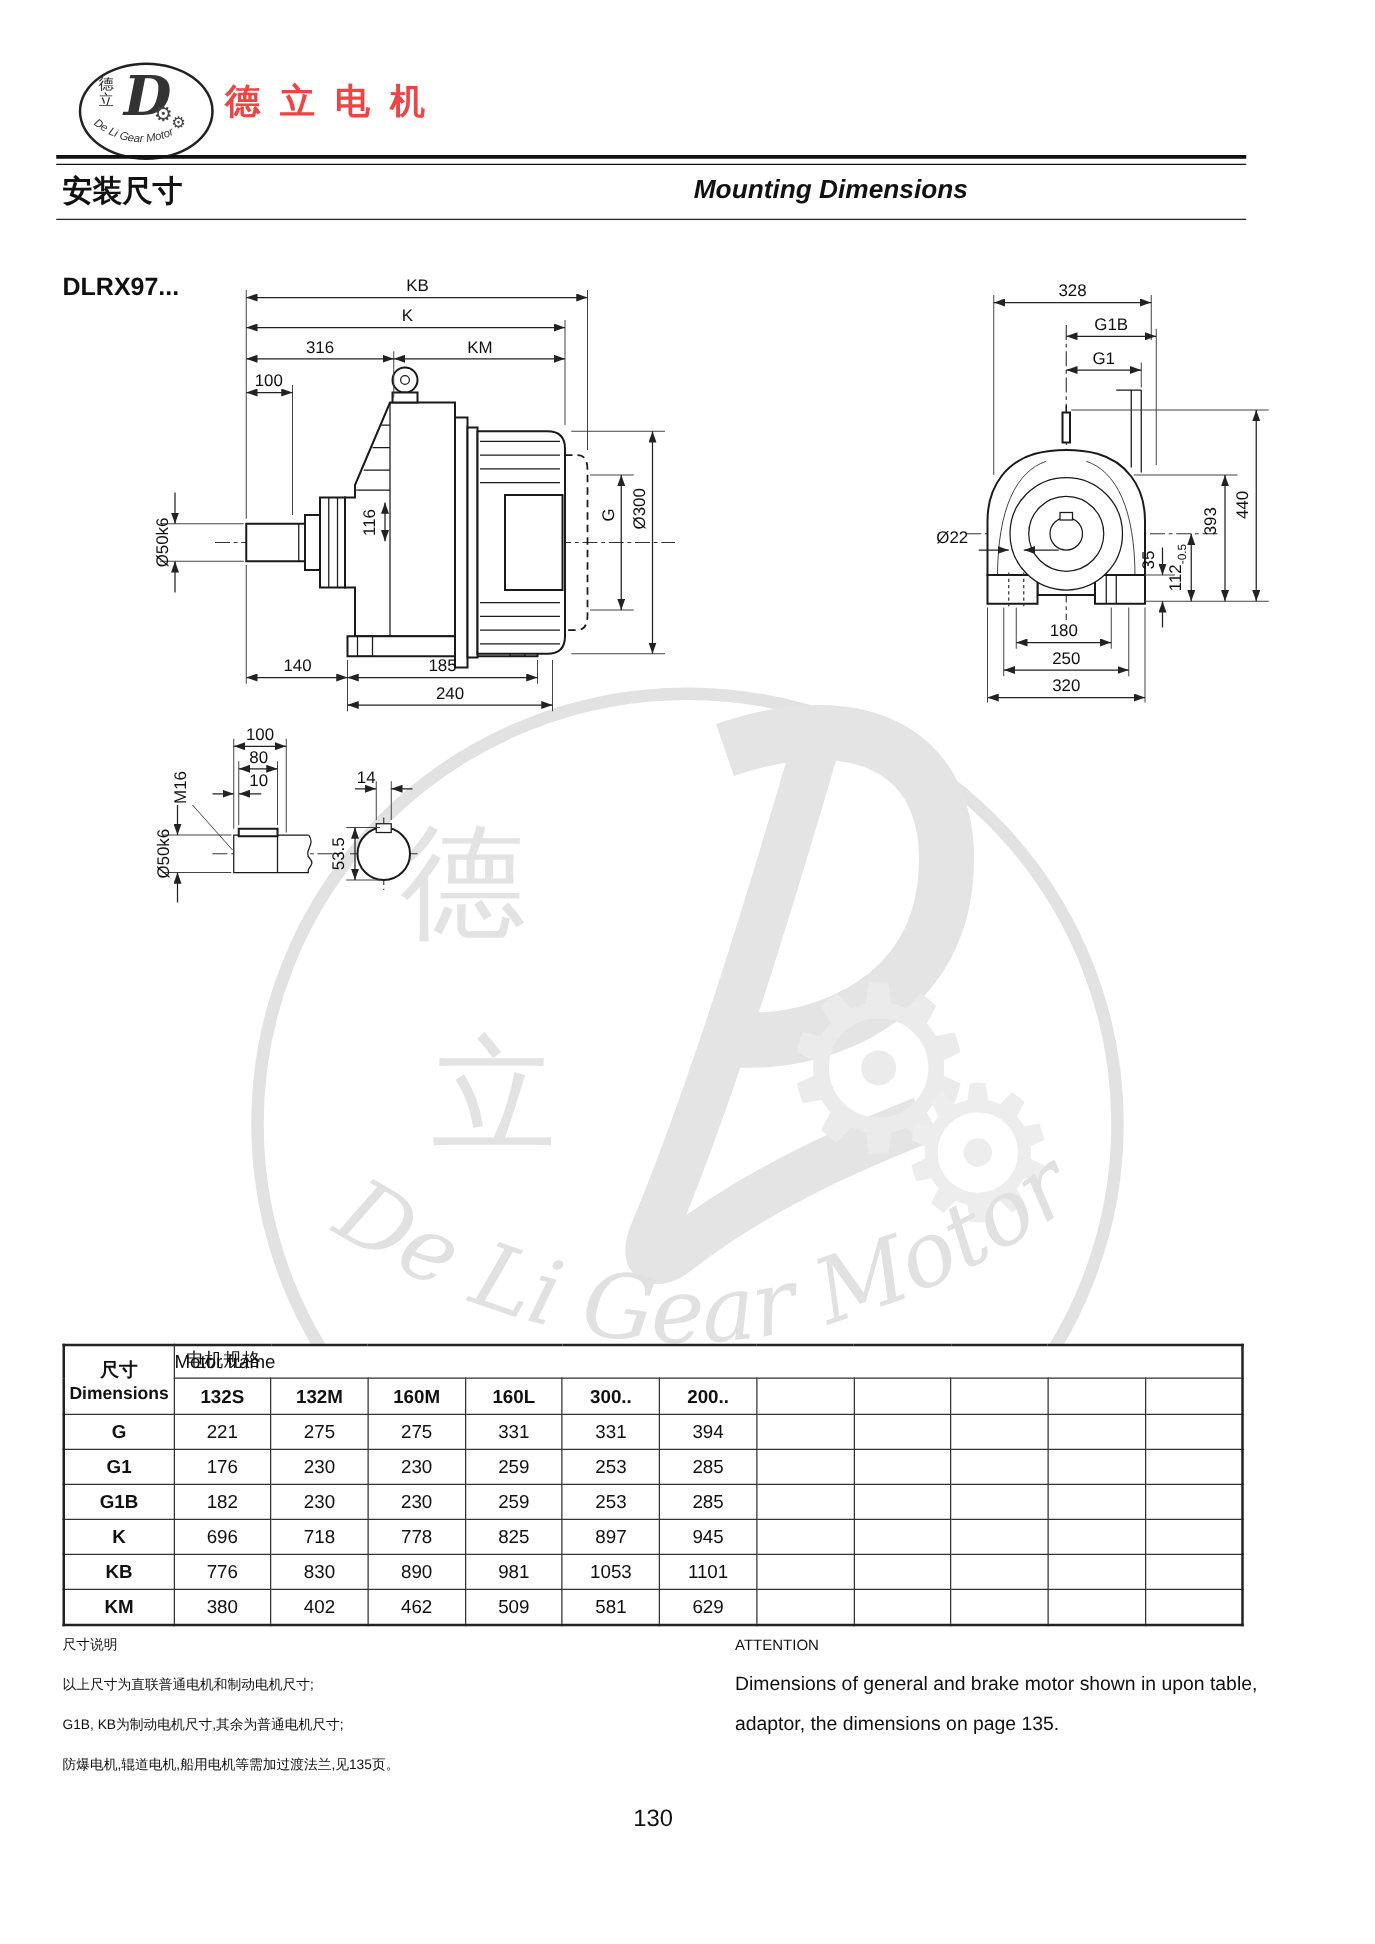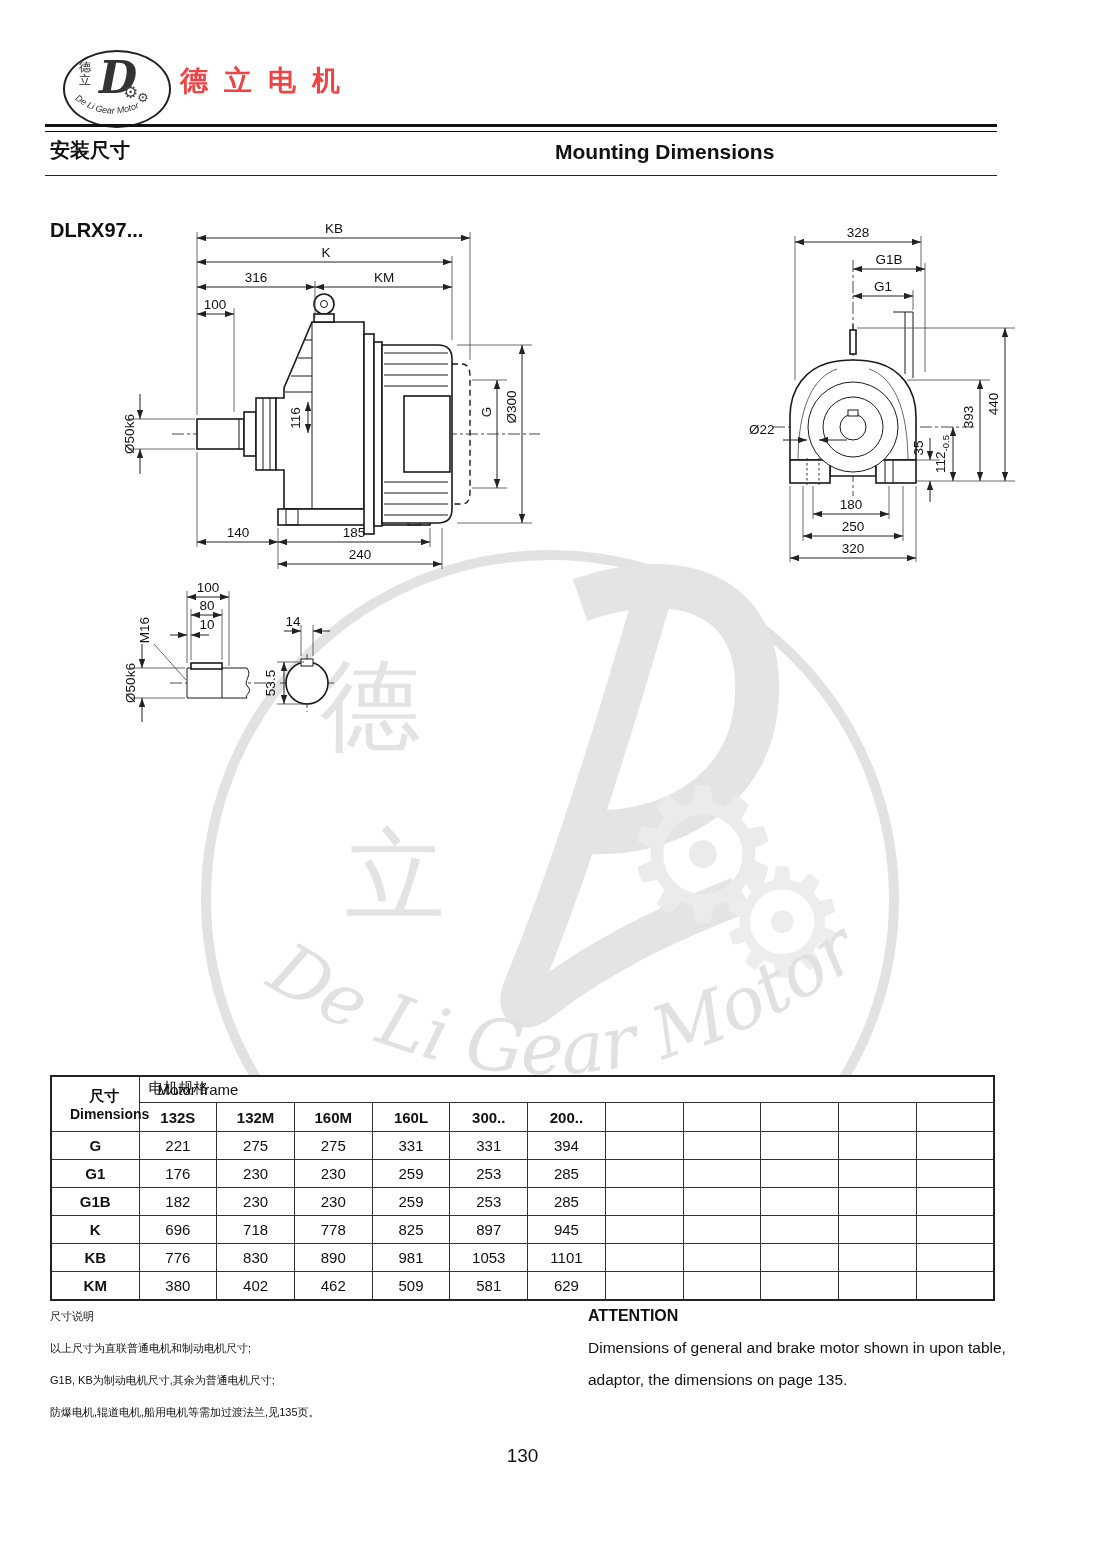--- a/index.html
+++ b/index.html
@@ -8,51 +8,51 @@
   .abs{position:absolute;}
   
   .logo{left:63px;top:50px;width:104px;height:74px;border:2.5px solid #222;border-radius:50%;}
   .logo .hz{position:absolute;left:13px;top:9px;font-size:12px;line-height:13px;color:#222;width:14px;text-align:center;}
   .logo .bigD{position:absolute;left:34px;top:0px;font-family:"DejaVu Serif",serif;font-style:italic;font-weight:bold;font-size:44px;color:#333;}
   .logo .g1{position:absolute;left:58px;top:30px;font-size:17px;color:#444;}
   .logo .g2{position:absolute;left:72px;top:38px;font-size:13px;color:#444;}
   .brand{left:180px;top:62px;font-size:28px;font-weight:bold;letter-spacing:16px;color:#ef4444;
          font-family:"DejaVu Serif","Liberation Serif",serif;}
   .rule-double{left:45px;top:124px;width:952px;height:4px;border-top:3px solid #111;border-bottom:1.5px solid #111;}
-  .title-cn{left:50px;top:137px;font-size:20px;font-weight:bold;}
-  .title-en{left:555px;top:140px;font-size:21px;font-weight:bold;}
+  .title-cn{left:50px;top:137px;font-size:24px;font-weight:bold;}
+  .title-en{left:555px;top:140px;font-size:21px;font-weight:bold;font-style:italic;}
   .rule-single{left:45px;top:175px;width:952px;border-top:1.6px solid #222;height:0;}
   .model{left:50px;top:219px;font-size:20px;font-weight:bold;}
   
   svg .o{fill:#fff;stroke:#1a1a1a;stroke-width:1.6;}
   svg .t{fill:none;stroke:#1a1a1a;stroke-width:1;}
   svg .w{fill:#fff;stroke:#1a1a1a;stroke-width:1;}
   svg .dd{stroke:#222;stroke-width:1;fill:none;marker-start:url(#ar);marker-end:url(#ar);}
   svg .de{stroke:#222;stroke-width:1;fill:none;marker-end:url(#ar);}
   svg .e{stroke:#444;stroke-width:0.8;fill:none;}
   svg .c{stroke:#333;stroke-width:0.9;stroke-dasharray:12 3 3 3;fill:none;}
   svg .dot{stroke:#333;stroke-width:1;stroke-dasharray:2.5 2.5;fill:none;}
   svg .b{stroke:#1a1a1a;stroke-width:1.4;stroke-dasharray:6 4;fill:none;}
   svg text.dm{font-family:"Liberation Sans",sans-serif;font-size:13.5px;fill:#111;}
   svg text.wm{fill:#e3e3e3;}
   
   .dim-table{left:50px;top:1075px;width:945px;border-collapse:collapse;background:#fff;table-layout:fixed;}
   .dim-table td,.dim-table th{border:1px solid #333;font-size:15px;text-align:center;padding:0;height:27px;}
   .dim-table{border:2px solid #222;}
   .dim-table tr{border-top:1.5px solid #222;}
   .dim-table th{font-weight:bold;}
-  .dim-table .h1 td,.dim-table .h1 th{height:25px;padding-left:18px;}
+  .dim-table .h1 td,.dim-table .h1 th{height:25px;}
   .dim-table .h2 th{height:28px;}
   .dim-table .grp{position:relative;text-align:left;font-weight:normal;}
   .dim-table .gl{position:absolute;left:9px;top:2px;}
   .col0{width:88px;}
   
   .notes-cn{left:50px;top:1300px;font-size:11px;line-height:32px;}
   .notes-en{left:588px;top:1300px;font-size:15.5px;line-height:32px;}
-  .notes-en .ttl{font-weight:bold;font-size:16px;}
+  .notes-en .ttl{font-weight:normal;font-size:12px;}
   .pageno{left:50px;top:1445px;width:945px;text-align:center;font-size:19px;}
 </style>
 </head>
 <body>
 
 <div id="page">
 
   <svg width="0" height="0" style="position:absolute" aria-hidden="true">
     <defs>
       <marker id="ar" orient="auto-start-reverse" markerUnits="userSpaceOnUse" markerWidth="9" markerHeight="6.4" refX="9" refY="3.2">

